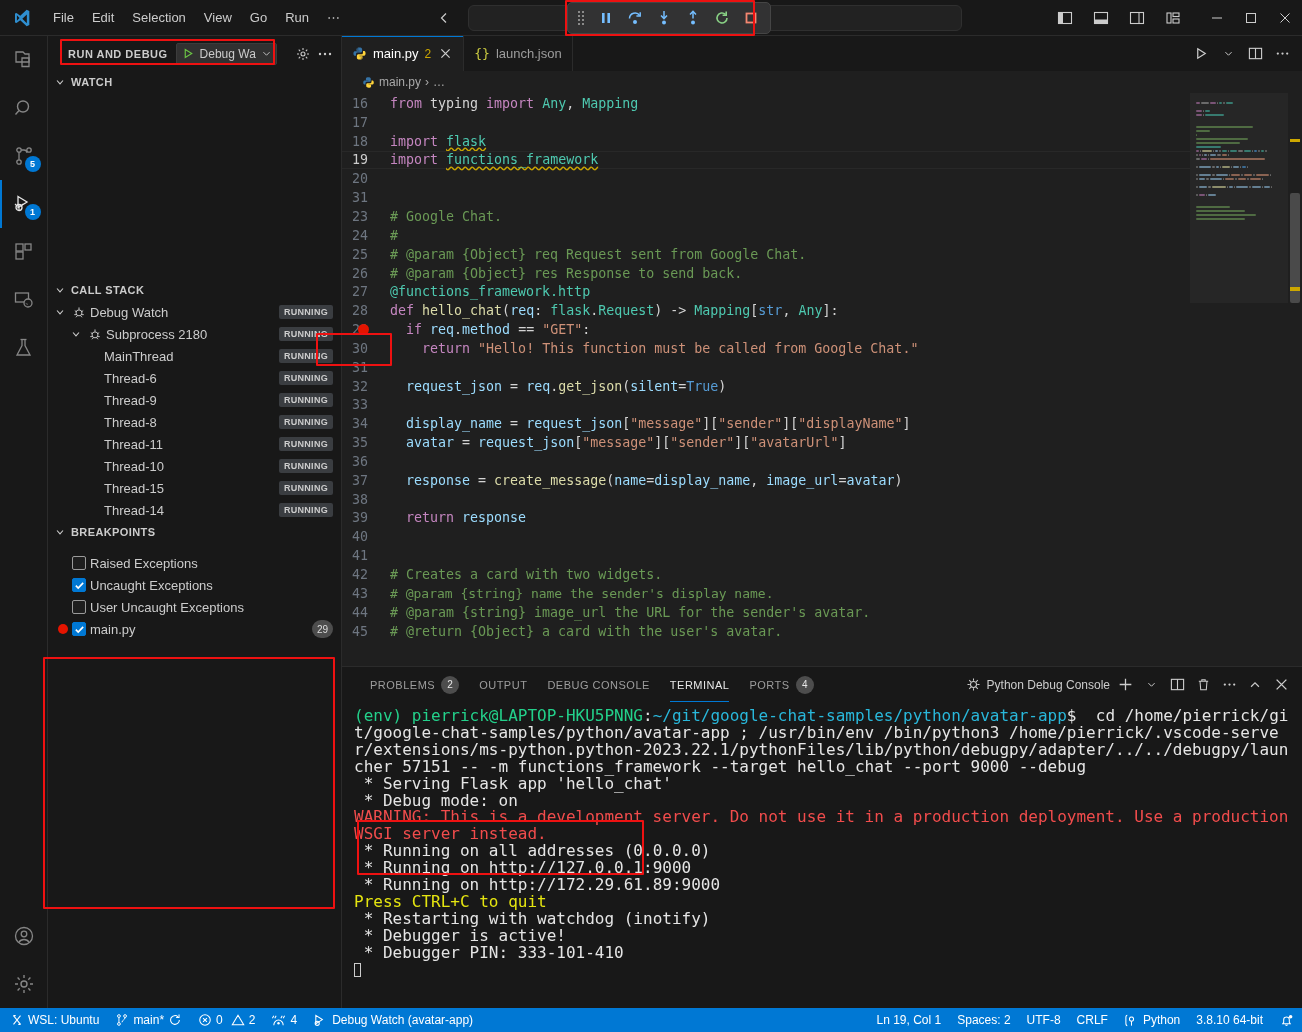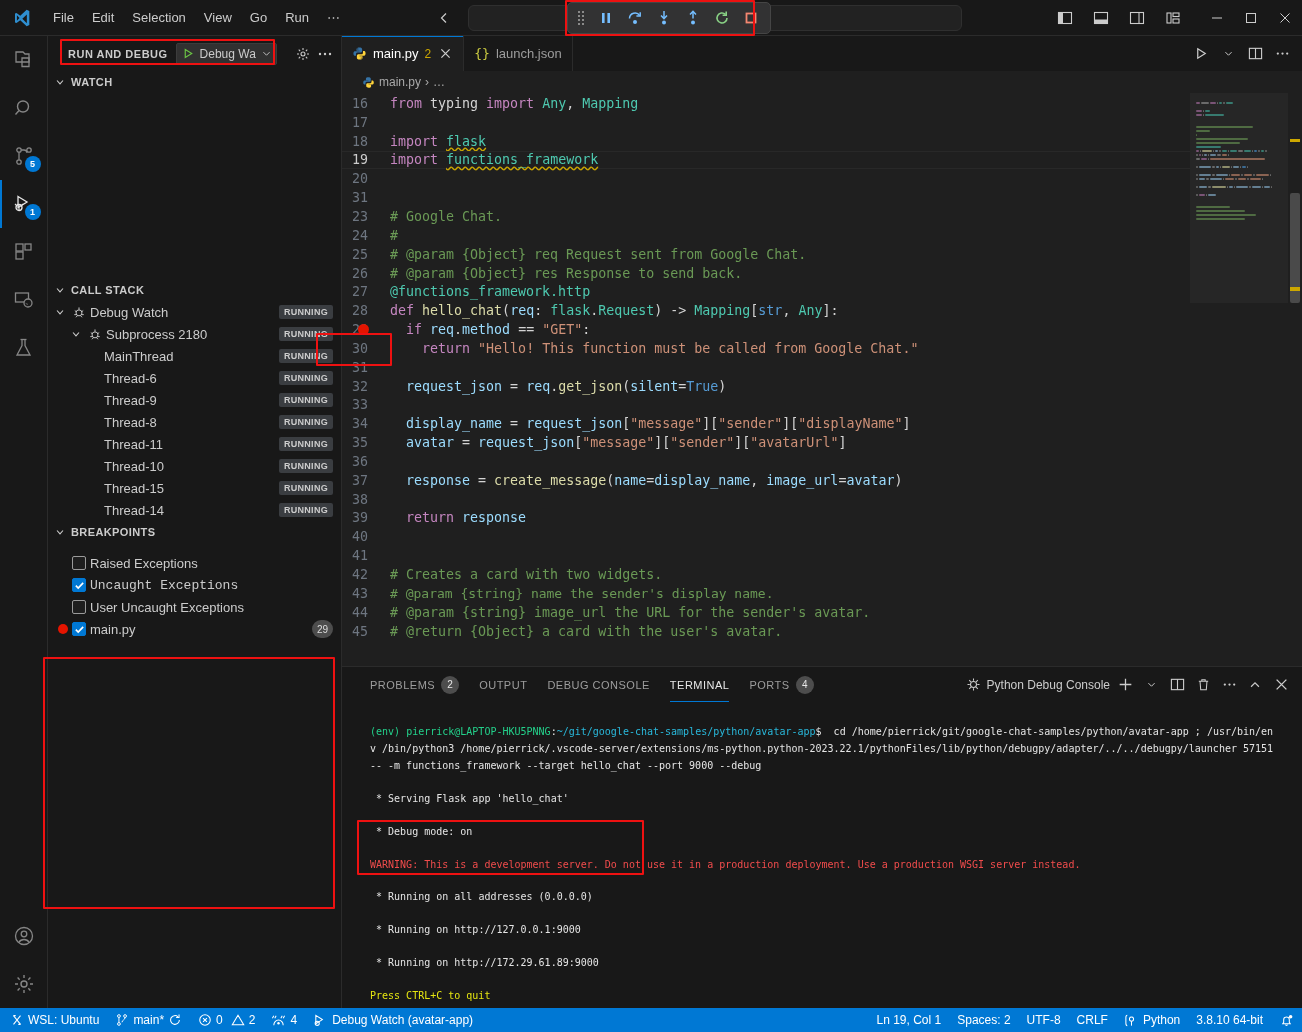--- a/index.html
+++ b/index.html
@@ -155,22 +155,22 @@
   .ptab-badge {
     background: #4d4d4d; color: #e7e7e7; border-radius: 9px; min-width: 18px; height: 18px;
     display: inline-flex; align-items: center; justify-content: center; font-size: 10px; padding: 0 5px; letter-spacing: 0;
   }
   .panel-right { margin-left: auto; display: flex; align-items: center; gap: 4px; padding-right: 10px; }
   .pr-label { font-size: 12px; color: #cccccc; display: flex; align-items: center; gap: 6px; text-transform: none; letter-spacing: 0; }
   .pr-btn { width: 22px; height: 22px; display: flex; align-items: center; justify-content: center; border-radius: 4px; color: #cccccc; }
 
   .terminal { flex: 1; padding: 6px 10px 0 12px; overflow: hidden; background: #181818; }
   .term {
-    font-family: "DejaVu Sans Mono", monospace; font-size: 10px; line-height: 16.9px;
-    color: #cccccc; white-space: pre-wrap; word-break: break-all; margin: 16px;
+    font-family: "DejaVu Sans Mono", monospace; font-size: 16px; line-height: 16.9px;
+    color: #cccccc; white-space: pre-wrap; word-break: break-all; margin: 0;
   }
   .tg-green { color: #23d18b; }
   .tg-cyan  { color: #29b8db; }
   .tg-red   { color: #f14c4c; }
   .tg-yellow{ color: #e5e510; }
   .tg-white { color: #e5e5e5; }
   .term-cursor { display: inline-block; width: 7px; height: 14px; border: 1px solid #cccccc; vertical-align: -2px; }
 
   
   .statusbar {
@@ -520,21 +520,21 @@
               </svg>
           </span>
           <span>BREAKPOINTS</span>
         </div>
         <div id="breakpoint-rows">
             <div class="tree-row" style="padding-left: 10px; margin-top: 9px;">
               <span style="width:10px;display:inline-block;flex:none;"></span>
               <span class="cb"></span>
               <span>Raised Exceptions</span>
             </div>
-            <div class="tree-row" style="padding-left: 10px; font-family: Liberation Mono, monospace;">
+            <div class="tree-row" style="padding-left: 10px;">
               <span style="width:10px;display:inline-block;flex:none;"></span>
               <span class="cb checked">
                 <svg width="11" height="11" viewBox="0 0 12 12">
                   <path d="M2 6.2 4.6 8.8 10 3.2" fill="none" stroke="#ffffff" stroke-width="1.8"></path>
                 </svg>
               </span>
               <span>Uncaught Exceptions</span>
             </div>
             <div class="tree-row" style="padding-left: 10px;">
               <span style="width:10px;display:inline-block;flex:none;"></span>

